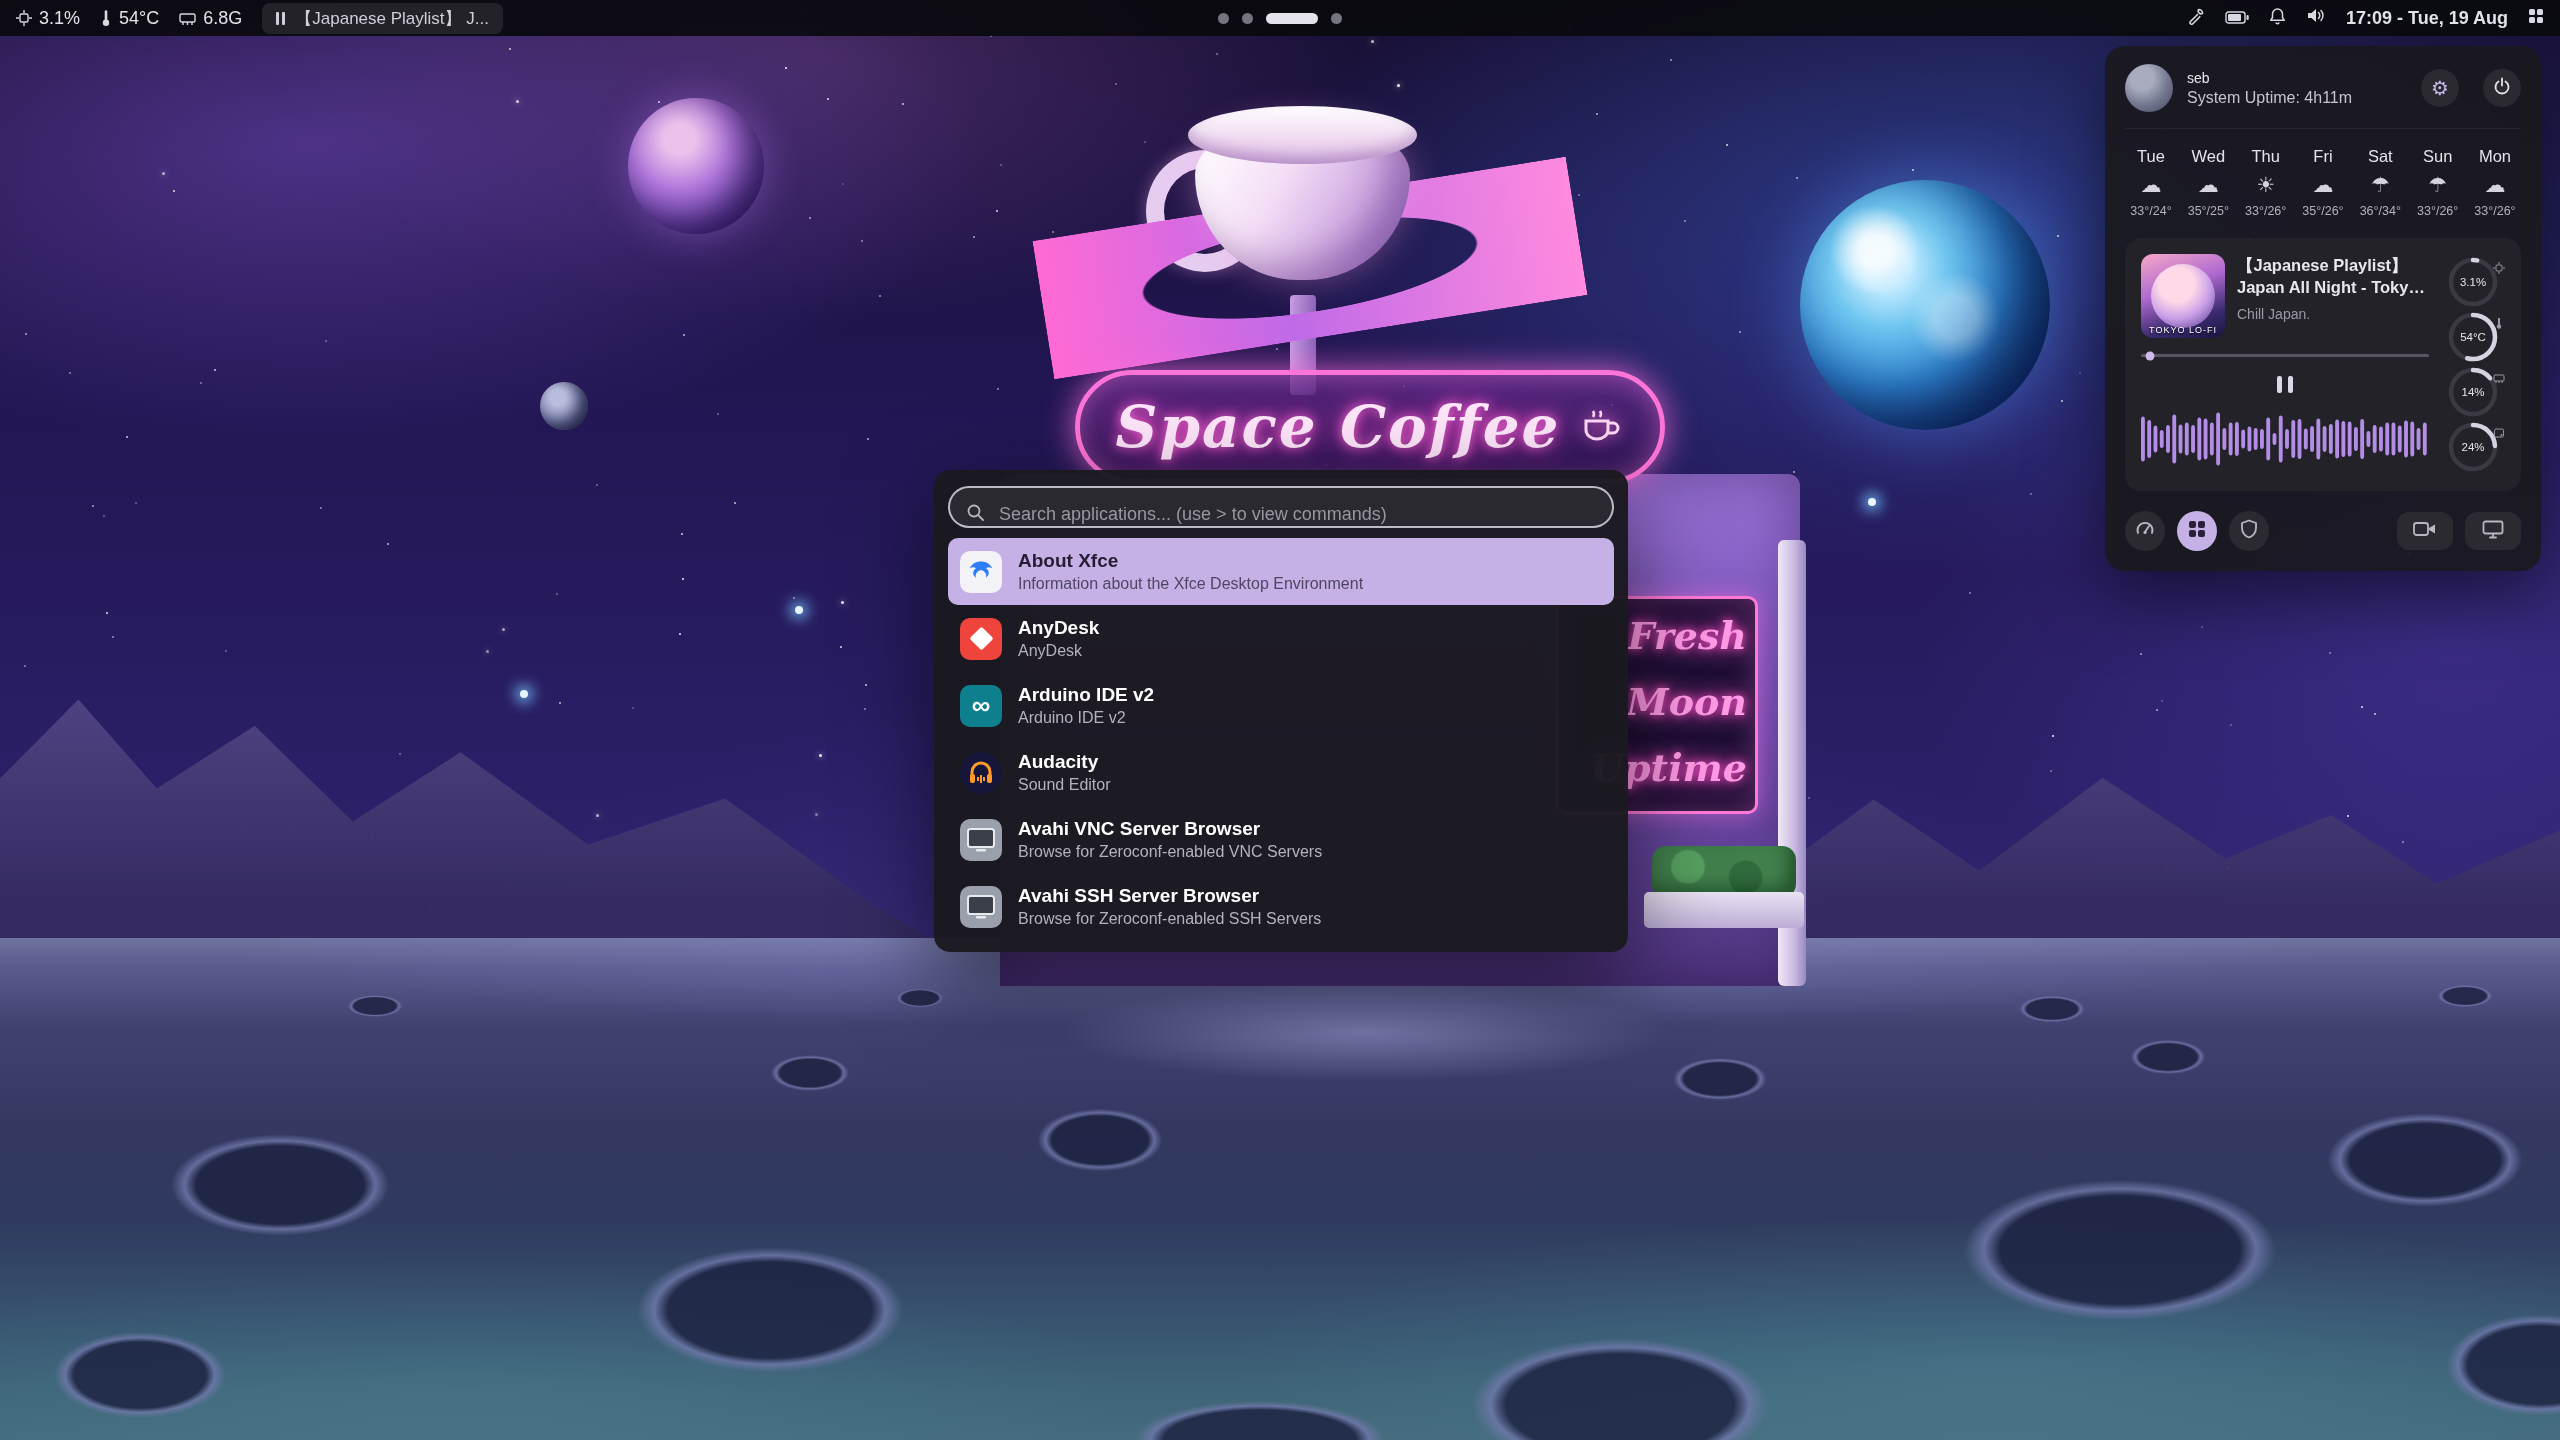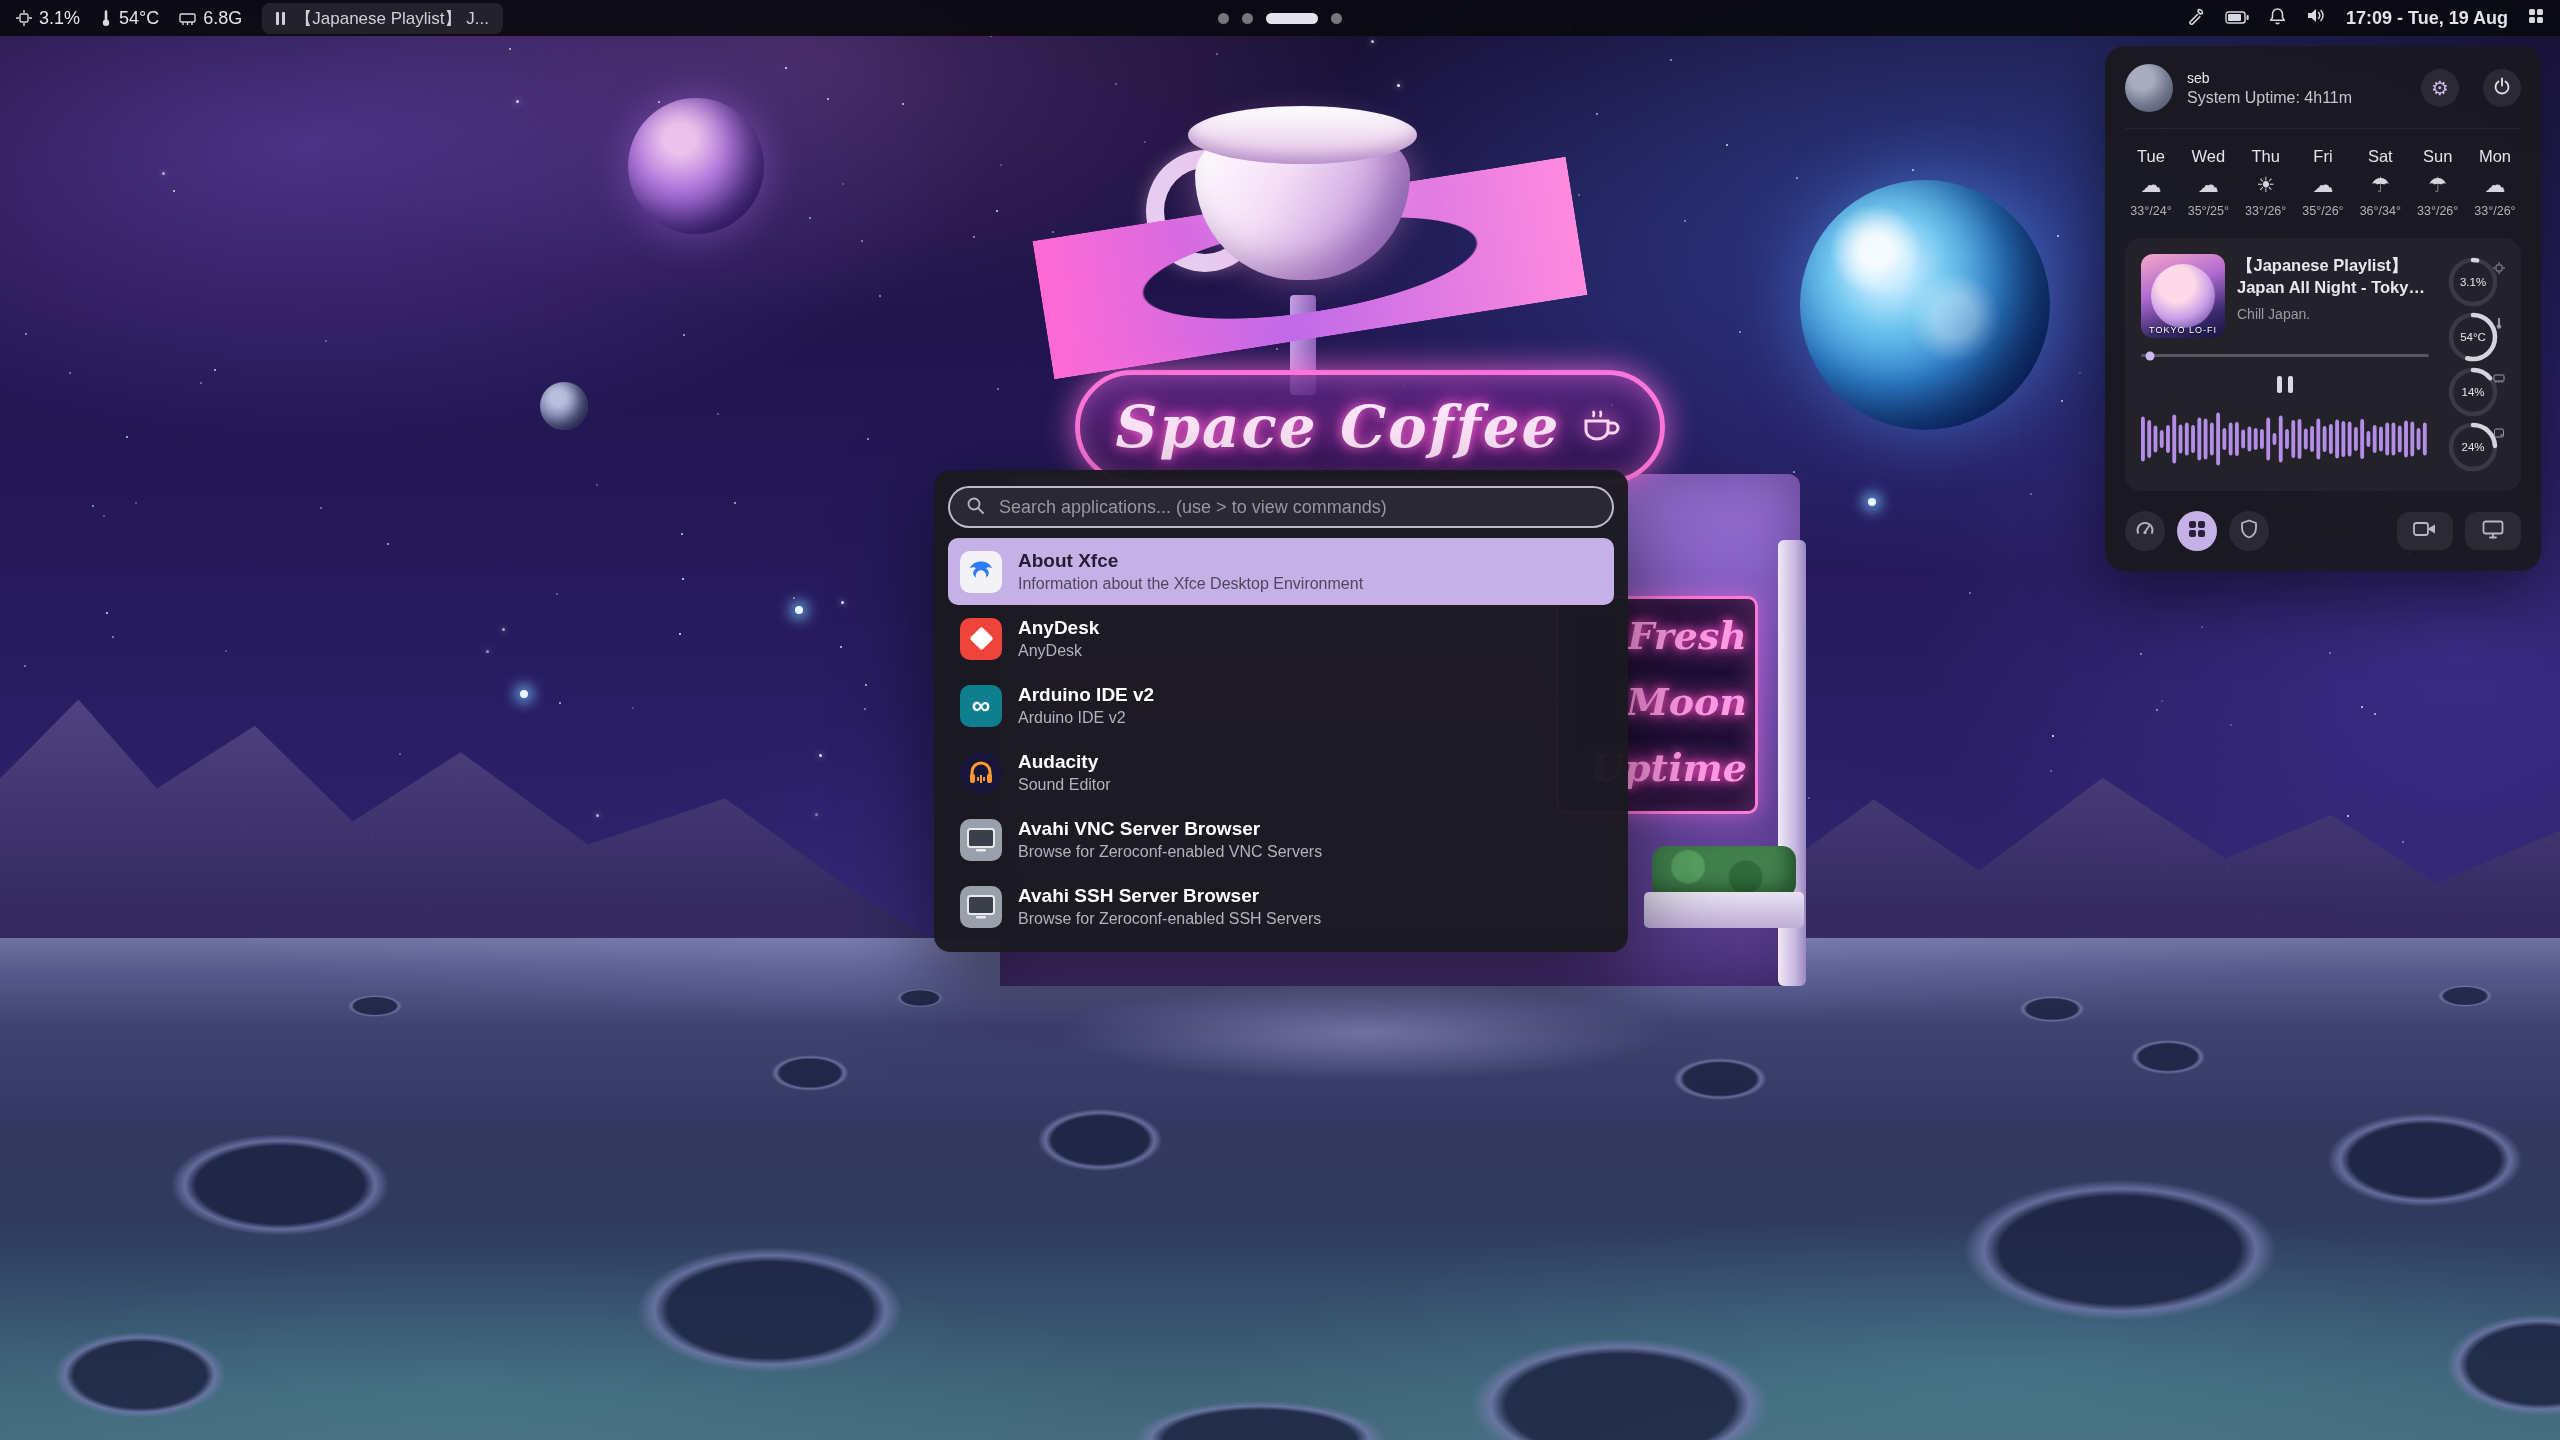--- a/index.html
+++ b/index.html
@@ -102,21 +102,21 @@
   .tb-center{position:absolute;left:50%;top:0;height:36px;transform:translateX(-50%);
     display:flex;align-items:center;gap:13px}
   .ws-dot{width:11px;height:11px;border-radius:50%;background:#75757f}
   .ws-active{width:52px;height:11px;border-radius:6px;background:#e4e2ea}
   .tb-clock{font-weight:700}
 
   
   .launcher{position:absolute;left:934px;top:470px;width:694px;z-index:40;box-sizing:border-box;
     background:rgba(26,25,31,.97);border-radius:16px;padding:16px 14px 12px;
     box-shadow:0 30px 90px rgba(0,0,0,.55)}
-  .search{display:flex;align-items:center;gap:12px;height:42px;border:2px solid rgba(216,213,226,.85);
+  .search{display:flex;align-items:flex-end;gap:12px;height:42px;border:2px solid rgba(216,213,226,.85);
     border-radius:22px;background:#2a2930;padding:0 16px;box-sizing:border-box}
   .search input{flex:1;background:transparent;border:0;outline:0;color:#d8d6e0;font-size:18px;font-family:inherit}
   .search input::placeholder{color:#98969f}
   .app-list{margin-top:10px}
   .app-row{display:flex;align-items:center;gap:16px;height:67px;padding:0 12px;border-radius:10px}
   .app-row.selected{background:#c5b1e6}
   .app-icon{width:42px;height:42px;border-radius:10px;flex:none;display:flex;align-items:center;
     justify-content:center;font-weight:700;overflow:hidden}
   .app-name{font-size:19px;font-weight:700;color:#fff;line-height:1.15}
   .app-desc{font-size:16px;color:#b4b2bc;margin-top:3px;line-height:1.1}

